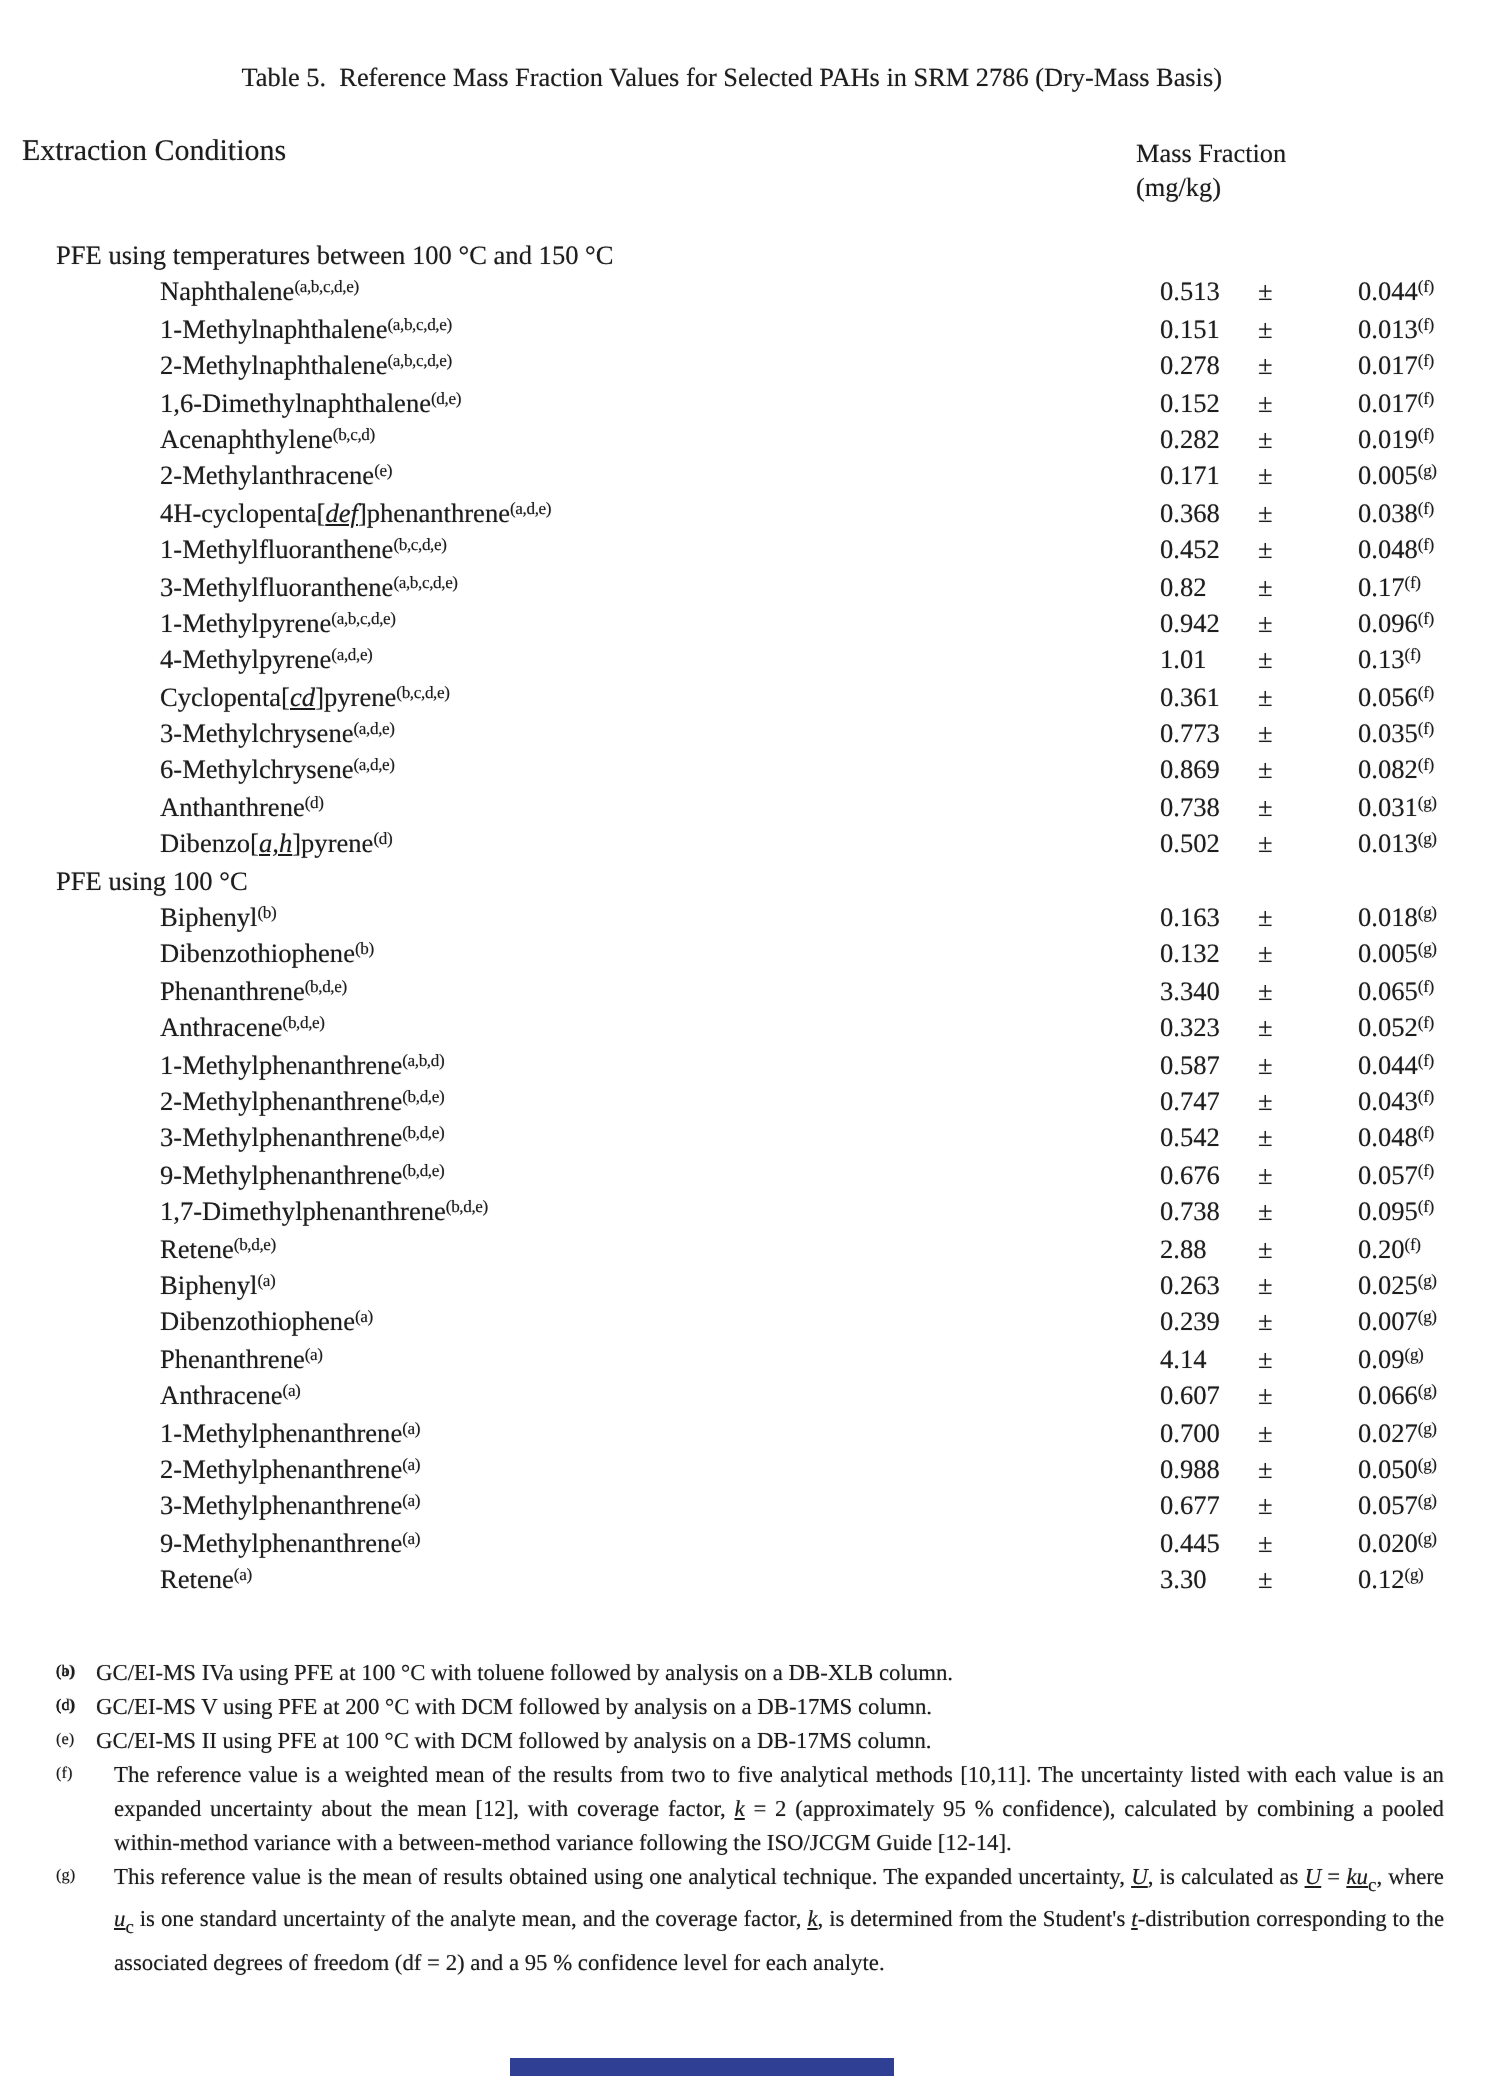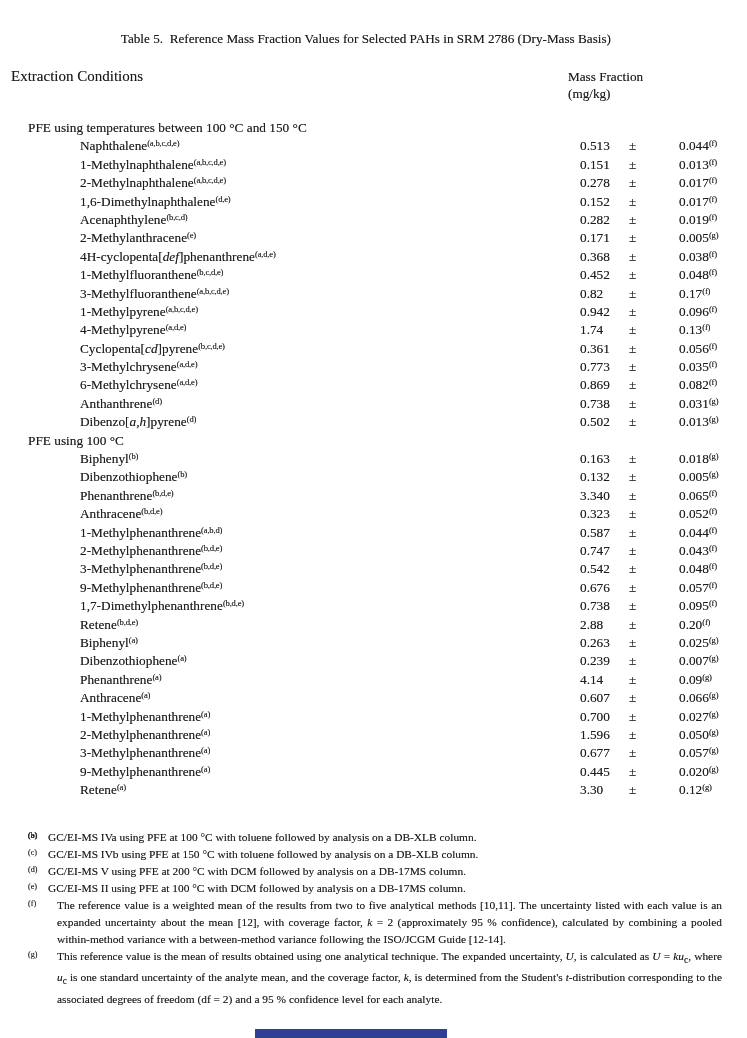--- a/index.html
+++ b/index.html
@@ -19,21 +19,21 @@
   .c-pm{position:absolute;left:601px;top:0;}
   .c-unc{position:absolute;left:619px;top:0;margin-left:32px;}
   sup{font-size:8.6px;line-height:0;vertical-align:4px;letter-spacing:-0.2px;}
   .fns{position:absolute;top:829px;left:28px;width:694px;font-size:11.4px;line-height:17px;}
   .fn{position:relative;}
   .fn .lab{position:absolute;left:0;top:-2px;font-size:8.2px;}
   .fn.narrow{padding-left:20px;}
   .fn.wide{padding-left:29px;}
   .fn.justify{padding-left:29px;text-align:justify;}
   .bottom-bar{position:absolute;left:255px;top:1029px;width:192px;height:9px;}
-  i{font-style:italic;}
+  i{font-style:italic;text-decoration:underline;}
 </style>
 </head>
 <body>
 
 <div class="title">Table 5.  Reference Mass Fraction Values for Selected PAHs in SRM 2786 (Dry-Mass Basis)</div>
 
 <div class="col-left">Extraction Conditions</div>
 
 <div class="col-right">
   <div>Mass Fraction</div>
@@ -45,21 +45,21 @@
     <div class="trow"><span class="c-name">Naphthalene<sup>(a,b,c,d,e)</sup></span><span class="c-val">0.513</span><span class="c-pm">±</span><span class="c-unc">0.044<sup>(f)</sup></span></div>
     <div class="trow"><span class="c-name">1-Methylnaphthalene<sup>(a,b,c,d,e)</sup></span><span class="c-val">0.151</span><span class="c-pm">±</span><span class="c-unc">0.013<sup>(f)</sup></span></div>
     <div class="trow"><span class="c-name">2-Methylnaphthalene<sup>(a,b,c,d,e)</sup></span><span class="c-val">0.278</span><span class="c-pm">±</span><span class="c-unc">0.017<sup>(f)</sup></span></div>
     <div class="trow"><span class="c-name">1,6-Dimethylnaphthalene<sup>(d,e)</sup></span><span class="c-val">0.152</span><span class="c-pm">±</span><span class="c-unc">0.017<sup>(f)</sup></span></div>
     <div class="trow"><span class="c-name">Acenaphthylene<sup>(b,c,d)</sup></span><span class="c-val">0.282</span><span class="c-pm">±</span><span class="c-unc">0.019<sup>(f)</sup></span></div>
     <div class="trow"><span class="c-name">2-Methylanthracene<sup>(e)</sup></span><span class="c-val">0.171</span><span class="c-pm">±</span><span class="c-unc">0.005<sup>(g)</sup></span></div>
     <div class="trow"><span class="c-name">4H-cyclopenta[<i>def</i>]phenanthrene<sup>(a,d,e)</sup></span><span class="c-val">0.368</span><span class="c-pm">±</span><span class="c-unc">0.038<sup>(f)</sup></span></div>
     <div class="trow"><span class="c-name">1-Methylfluoranthene<sup>(b,c,d,e)</sup></span><span class="c-val">0.452</span><span class="c-pm">±</span><span class="c-unc">0.048<sup>(f)</sup></span></div>
     <div class="trow"><span class="c-name">3-Methylfluoranthene<sup>(a,b,c,d,e)</sup></span><span class="c-val">0.82</span><span class="c-pm">±</span><span class="c-unc">0.17<sup>(f)</sup></span></div>
     <div class="trow"><span class="c-name">1-Methylpyrene<sup>(a,b,c,d,e)</sup></span><span class="c-val">0.942</span><span class="c-pm">±</span><span class="c-unc">0.096<sup>(f)</sup></span></div>
-    <div class="trow"><span class="c-name">4-Methylpyrene<sup>(a,d,e)</sup></span><span class="c-val">1.74</span><span class="c-pm">±</span><span class="c-unc">0.13<sup>(f)</sup></span></div>
+    <div class="trow"><span class="c-name">4-Methylpyrene<sup>(a,d,e)</sup></span><span class="c-val">1.01</span><span class="c-pm">±</span><span class="c-unc">0.13<sup>(f)</sup></span></div>
     <div class="trow"><span class="c-name">Cyclopenta[<i>cd</i>]pyrene<sup>(b,c,d,e)</sup></span><span class="c-val">0.361</span><span class="c-pm">±</span><span class="c-unc">0.056<sup>(f)</sup></span></div>
     <div class="trow"><span class="c-name">3-Methylchrysene<sup>(a,d,e)</sup></span><span class="c-val">0.773</span><span class="c-pm">±</span><span class="c-unc">0.035<sup>(f)</sup></span></div>
     <div class="trow"><span class="c-name">6-Methylchrysene<sup>(a,d,e)</sup></span><span class="c-val">0.869</span><span class="c-pm">±</span><span class="c-unc">0.082<sup>(f)</sup></span></div>
     <div class="trow"><span class="c-name">Anthanthrene<sup>(d)</sup></span><span class="c-val">0.738</span><span class="c-pm">±</span><span class="c-unc">0.031<sup>(g)</sup></span></div>
     <div class="trow"><span class="c-name">Dibenzo[<i>a,h</i>]pyrene<sup>(d)</sup></span><span class="c-val">0.502</span><span class="c-pm">±</span><span class="c-unc">0.013<sup>(g)</sup></span></div>
     <div class="shead">PFE using 100 °C</div>
     <div class="trow"><span class="c-name">Biphenyl<sup>(b)</sup></span><span class="c-val">0.163</span><span class="c-pm">±</span><span class="c-unc">0.018<sup>(g)</sup></span></div>
     <div class="trow"><span class="c-name">Dibenzothiophene<sup>(b)</sup></span><span class="c-val">0.132</span><span class="c-pm">±</span><span class="c-unc">0.005<sup>(g)</sup></span></div>
     <div class="trow"><span class="c-name">Phenanthrene<sup>(b,d,e)</sup></span><span class="c-val">3.340</span><span class="c-pm">±</span><span class="c-unc">0.065<sup>(f)</sup></span></div>
     <div class="trow"><span class="c-name">Anthracene<sup>(b,d,e)</sup></span><span class="c-val">0.323</span><span class="c-pm">±</span><span class="c-unc">0.052<sup>(f)</sup></span></div>
@@ -67,29 +67,29 @@
     <div class="trow"><span class="c-name">2-Methylphenanthrene<sup>(b,d,e)</sup></span><span class="c-val">0.747</span><span class="c-pm">±</span><span class="c-unc">0.043<sup>(f)</sup></span></div>
     <div class="trow"><span class="c-name">3-Methylphenanthrene<sup>(b,d,e)</sup></span><span class="c-val">0.542</span><span class="c-pm">±</span><span class="c-unc">0.048<sup>(f)</sup></span></div>
     <div class="trow"><span class="c-name">9-Methylphenanthrene<sup>(b,d,e)</sup></span><span class="c-val">0.676</span><span class="c-pm">±</span><span class="c-unc">0.057<sup>(f)</sup></span></div>
     <div class="trow"><span class="c-name">1,7-Dimethylphenanthrene<sup>(b,d,e)</sup></span><span class="c-val">0.738</span><span class="c-pm">±</span><span class="c-unc">0.095<sup>(f)</sup></span></div>
     <div class="trow"><span class="c-name">Retene<sup>(b,d,e)</sup></span><span class="c-val">2.88</span><span class="c-pm">±</span><span class="c-unc">0.20<sup>(f)</sup></span></div>
     <div class="trow"><span class="c-name">Biphenyl<sup>(a)</sup></span><span class="c-val">0.263</span><span class="c-pm">±</span><span class="c-unc">0.025<sup>(g)</sup></span></div>
     <div class="trow"><span class="c-name">Dibenzothiophene<sup>(a)</sup></span><span class="c-val">0.239</span><span class="c-pm">±</span><span class="c-unc">0.007<sup>(g)</sup></span></div>
     <div class="trow"><span class="c-name">Phenanthrene<sup>(a)</sup></span><span class="c-val">4.14</span><span class="c-pm">±</span><span class="c-unc">0.09<sup>(g)</sup></span></div>
     <div class="trow"><span class="c-name">Anthracene<sup>(a)</sup></span><span class="c-val">0.607</span><span class="c-pm">±</span><span class="c-unc">0.066<sup>(g)</sup></span></div>
     <div class="trow"><span class="c-name">1-Methylphenanthrene<sup>(a)</sup></span><span class="c-val">0.700</span><span class="c-pm">±</span><span class="c-unc">0.027<sup>(g)</sup></span></div>
-    <div class="trow"><span class="c-name">2-Methylphenanthrene<sup>(a)</sup></span><span class="c-val">1.596</span><span class="c-pm">±</span><span class="c-unc">0.050<sup>(g)</sup></span></div>
+    <div class="trow"><span class="c-name">2-Methylphenanthrene<sup>(a)</sup></span><span class="c-val">0.988</span><span class="c-pm">±</span><span class="c-unc">0.050<sup>(g)</sup></span></div>
     <div class="trow"><span class="c-name">3-Methylphenanthrene<sup>(a)</sup></span><span class="c-val">0.677</span><span class="c-pm">±</span><span class="c-unc">0.057<sup>(g)</sup></span></div>
     <div class="trow"><span class="c-name">9-Methylphenanthrene<sup>(a)</sup></span><span class="c-val">0.445</span><span class="c-pm">±</span><span class="c-unc">0.020<sup>(g)</sup></span></div>
     <div class="trow"><span class="c-name">Retene<sup>(a)</sup></span><span class="c-val">3.30</span><span class="c-pm">±</span><span class="c-unc">0.12<sup>(g)</sup></span></div>
   </div>
 
 <div class="fns" id="footnotes">
     <div class="fn wide"><span class="lab">(a)</span></div>
     <div class="fn narrow"><span class="lab">(b)</span><span class="fn-text">GC/EI-MS IVa using PFE at 100 °C with toluene followed by analysis on a DB-XLB column.</span></div>
-    <div class="fn narrow"><span class="lab">(c)</span><span class="fn-text">GC/EI-MS IVb using PFE at 150 °C with toluene followed by analysis on a DB-XLB column.</span></div>
+    <div class="fn narrow"><span class="lab">(c)</span></div>
     <div class="fn narrow"><span class="lab">(d)</span><span class="fn-text">GC/EI-MS V using PFE at 200 °C with DCM followed by analysis on a DB-17MS column.</span></div>
     <div class="fn narrow"><span class="lab">(e)</span><span class="fn-text">GC/EI-MS II using PFE at 100 °C with DCM followed by analysis on a DB-17MS column.</span></div>
     <div class="fn justify"><span class="lab">(f)</span><span class="fn-text">The reference value is a weighted mean of the results from two to five analytical methods [10,11].  The uncertainty listed with each value is an expanded uncertainty about the mean [12], with coverage factor, <i>k</i> = 2 (approximately 95 % confidence), calculated by combining a pooled within-method variance with a between-method variance following the ISO/JCGM Guide [12-14].</span></div>
     <div class="fn justify"><span class="lab">(g)</span><span class="fn-text">This reference value is the mean of results obtained using one analytical technique.  The expanded uncertainty, <i>U</i>, is calculated as <i>U</i> = <i>ku</i><sub>c</sub>, where <i>u</i><sub>c</sub> is one standard uncertainty of the analyte mean, and the coverage factor, <i>k</i>, is determined from the Student's <i>t</i>-distribution corresponding to the associated degrees of freedom (df = 2) and a 95 % confidence level for each analyte.</span></div>
   </div>
 
 <div class="bottom-bar" style="background: rgb(46, 63, 148);"></div>
 
 </body></html>

